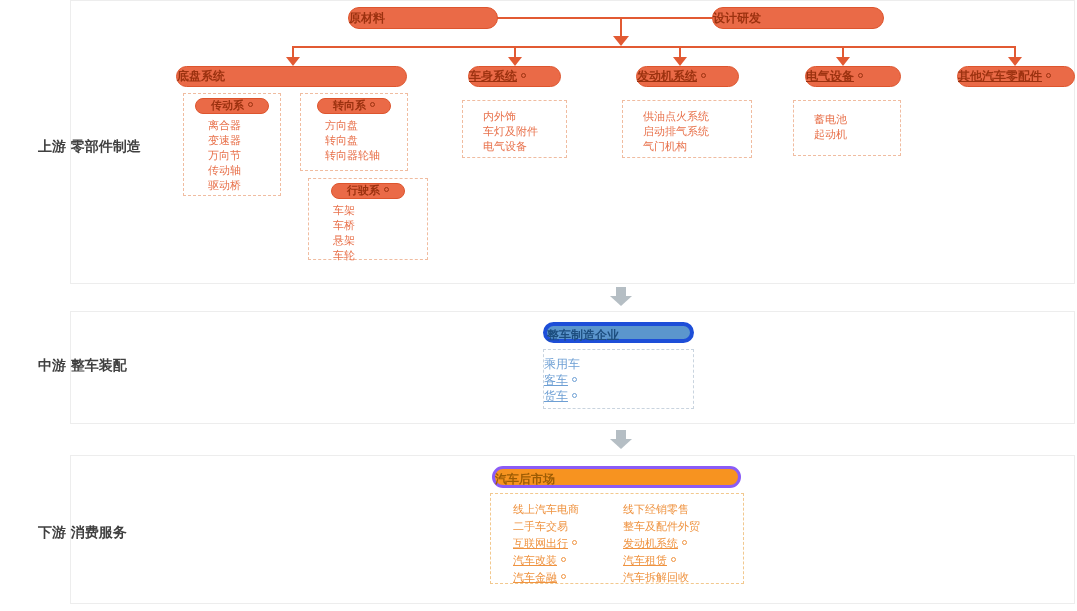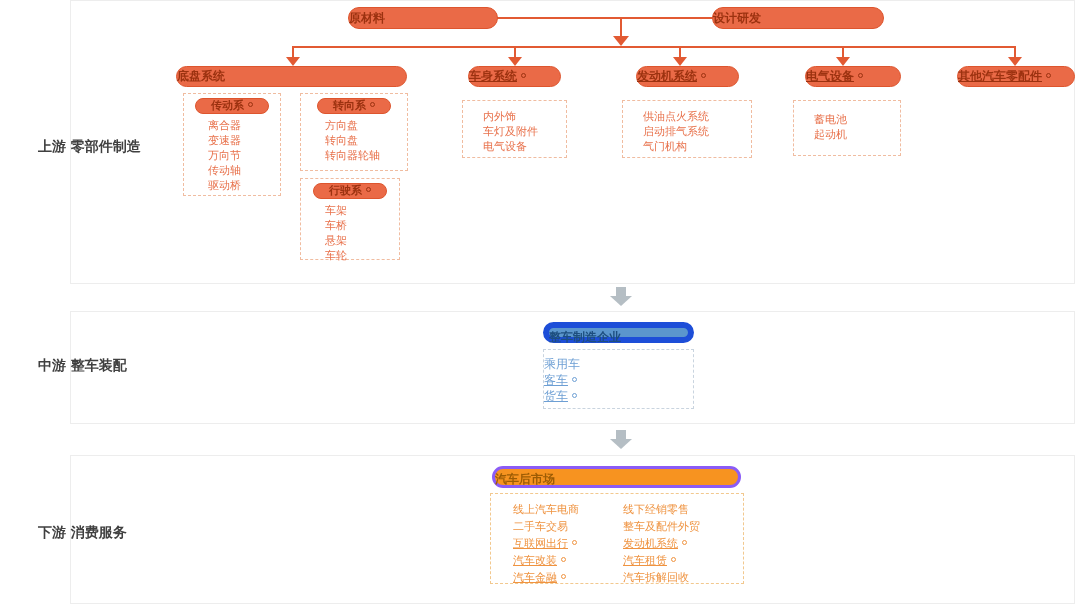--- a/index.html
+++ b/index.html
@@ -16,21 +16,21 @@
 
   
   .garrow-stem { position:absolute; width:10px; height:10px; background:#b5bec4; z-index:2; }
   .garrow-head { position:absolute; width:0; height:0; border-left:11px solid transparent; border-right:11px solid transparent; border-top:10px solid #b5bec4; z-index:2; }
 
   
   .pill { position:absolute; border-radius:999px; text-align:left; font-size:12px; font-weight:bold; z-index:3; white-space:nowrap; }
   .pill.orange { background:#ea6a47; border:1px solid #dd552e; color:#9c3210; }
   .pill.row1 { height:22px; line-height:20px; top:7px; }
   .pill.row2 { height:21px; line-height:19px; top:66px; }
-  .pill.blue { background:#5b96cd; border:6px solid #1d4ed8; color:#1d4e7f; height:21px; line-height:19px; }
+  .pill.blue { background:#5b96cd; border:4px solid #1d4ed8; color:#1d4e7f; height:21px; line-height:19px; }
   .pill.amber { background:#f79320; border:3px solid #8b5cf6; color:#9d5c04; height:22px; line-height:20px; }
 
   .linked .txt { text-decoration:underline; }
   .circ { display:inline-block; width:5px; height:5px; border:1px solid currentColor; border-radius:50%; margin-left:4px; vertical-align:2px; }
 
   
   .gbox { position:absolute; border:1px dashed #f0bca0; background:#fff; z-index:2; }
   .gbox.bluebox { border-color:#c9d4df; }
   .gbox.amberbox { border-color:#f2c88e; }
   .gpill { width:74px; height:16px; line-height:14px; margin:4px auto 4px; background:#ea6a47; border:1px solid #dd552e; border-radius:999px; color:#9c3210; font-size:11px; font-weight:bold; text-align:center; white-space:nowrap; }
@@ -106,21 +106,21 @@
   <div class="gbox" style="left:300px; top:93px; width:108px; height:78px;">
     <div class="gpill">
       <span class="txt">转向系</span><span class="circ"></span>
     </div>
     <div class="gitem"><span class="txt">方向盘</span></div>
     <div class="gitem"><span class="txt">转向盘</span></div>
     <div class="gitem"><span class="txt">转向器轮轴</span></div>
   </div>
 
 
-  <div class="gbox" style="left:300px; top:178px; width:100px; height:82px;">
+  <div class="gbox" style="left:308px; top:178px; width:120px; height:82px;">
     <div class="gpill">
       <span class="txt">行驶系</span><span class="circ"></span>
     </div>
     <div class="gitem"><span class="txt">车架</span></div>
     <div class="gitem"><span class="txt">车桥</span></div>
     <div class="gitem"><span class="txt">悬架</span></div>
     <div class="gitem"><span class="txt">车轮</span></div>
   </div>
 
   <div class="gbox plainbox" style="left:462px; top:100px; width:105px; height:58px; padding-top:8px;">

